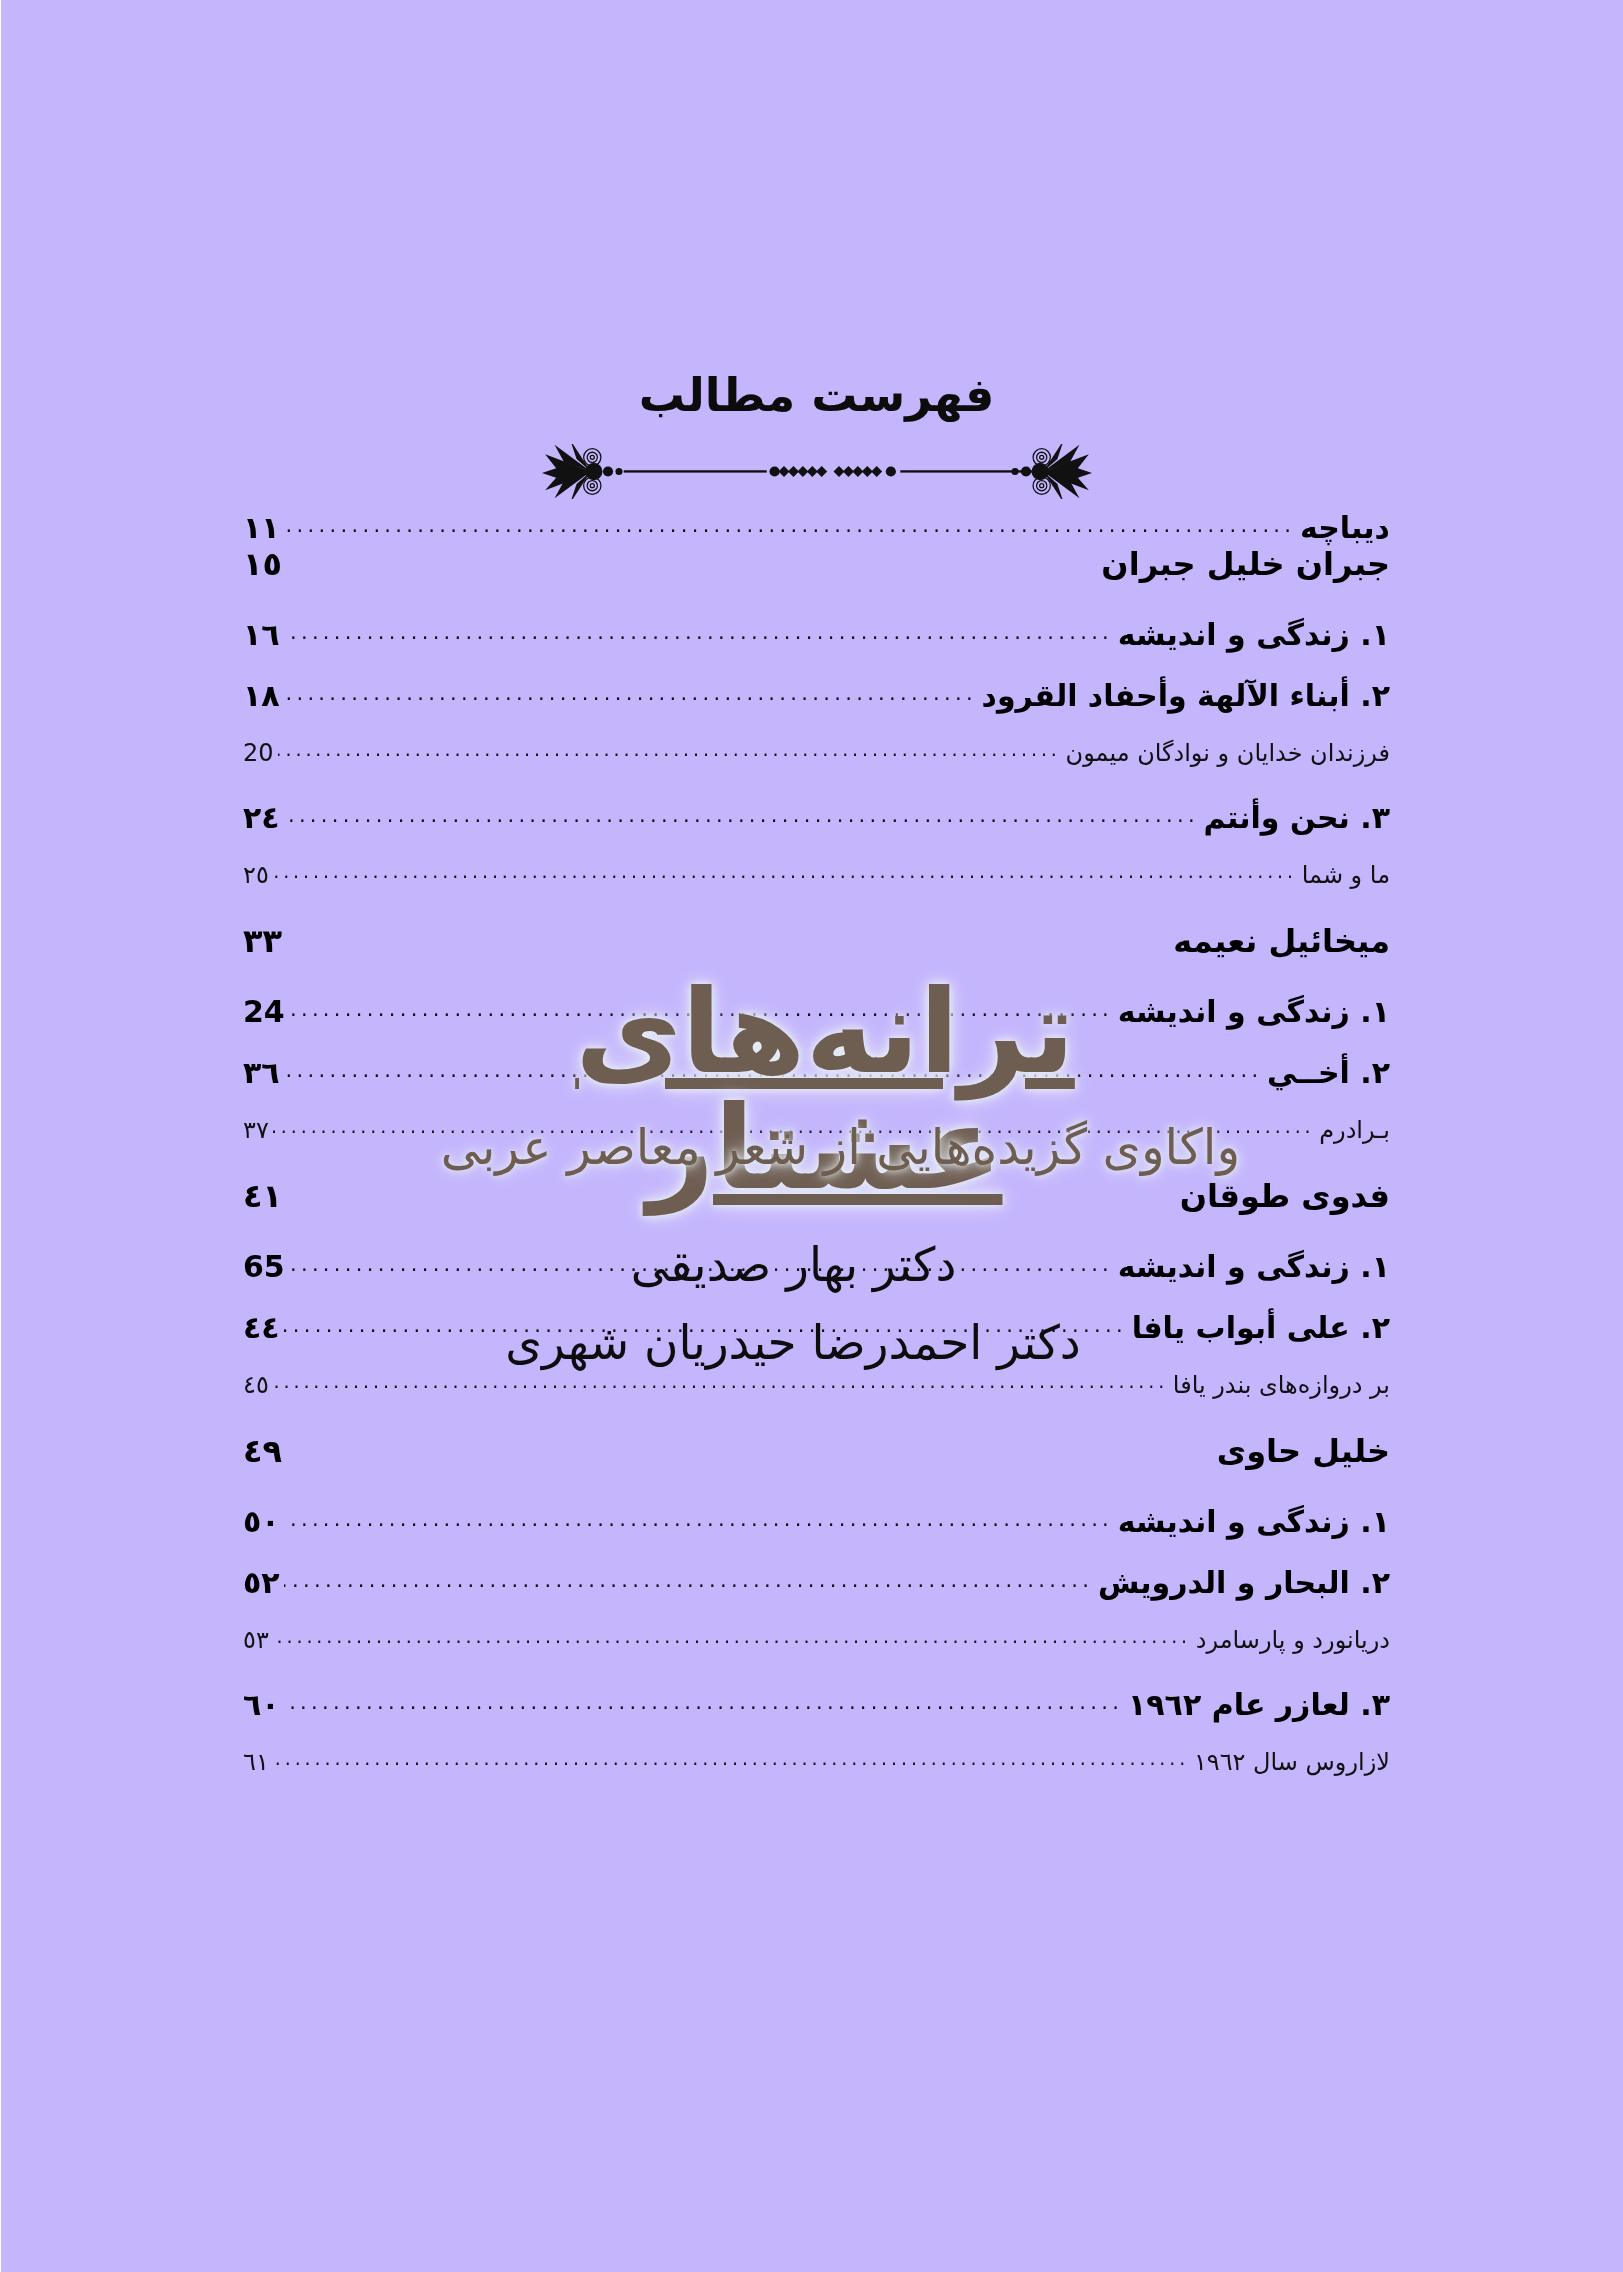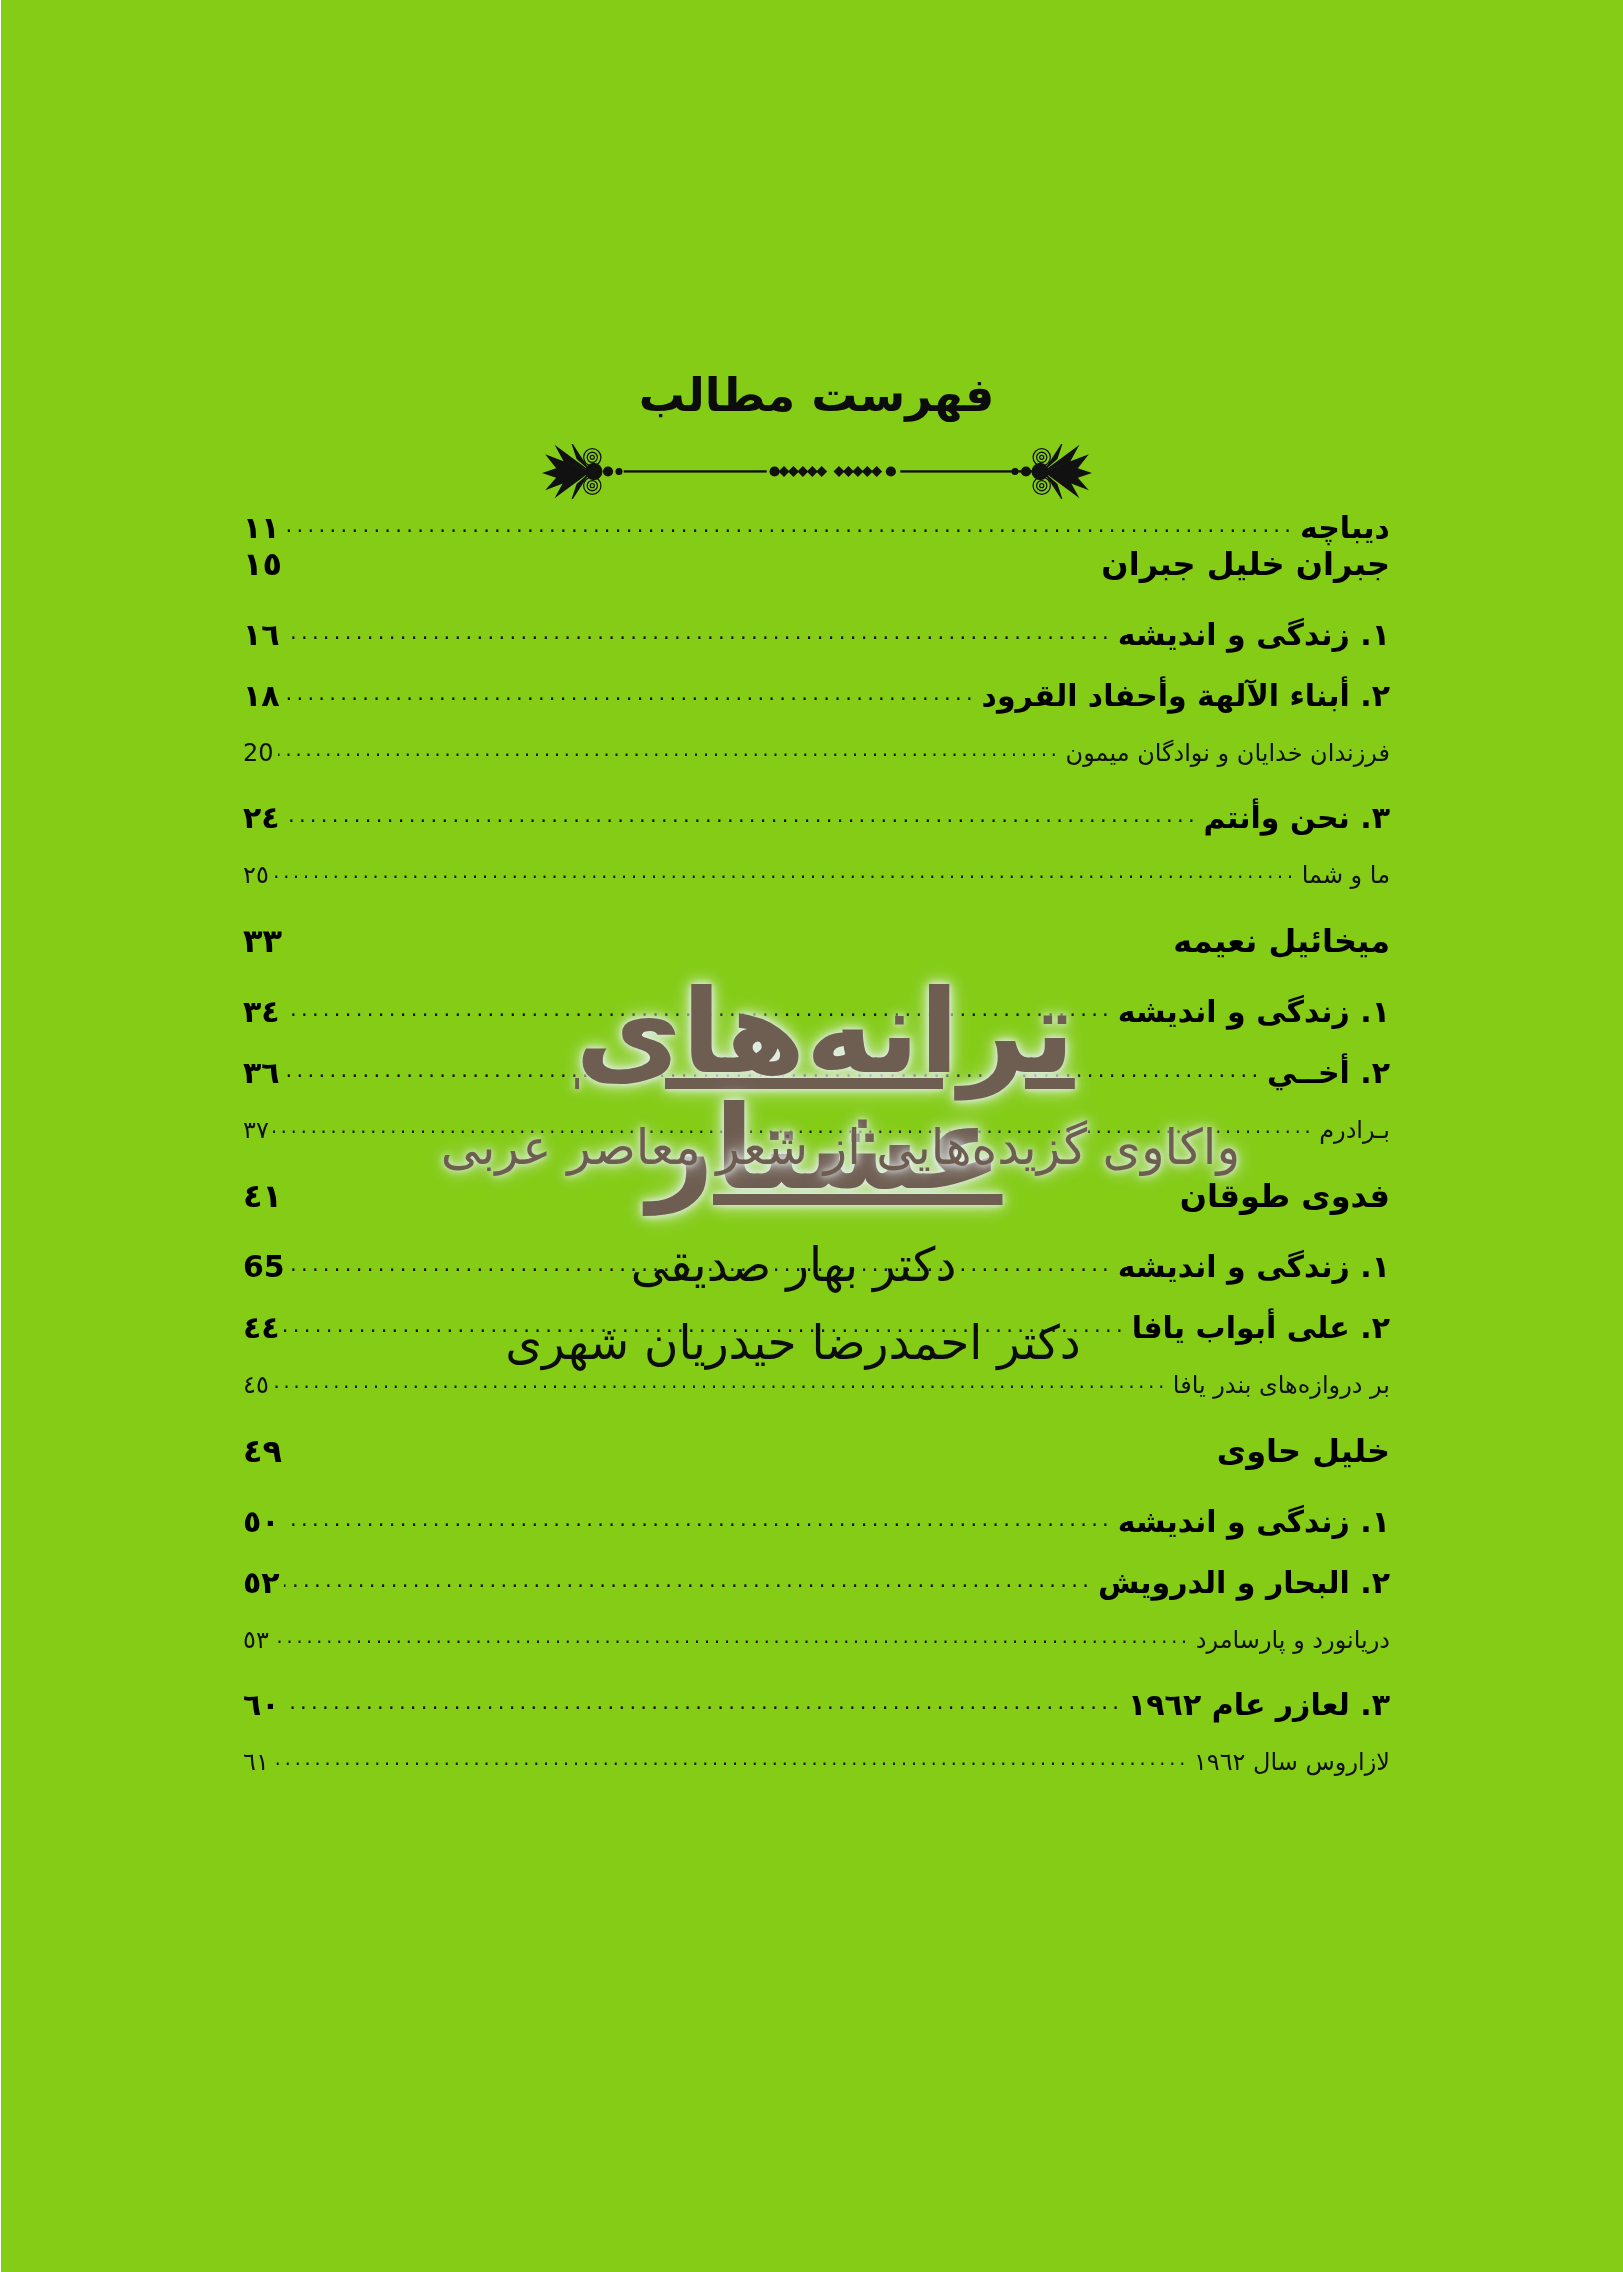--- a/index.html
+++ b/index.html
@@ -13,21 +13,21 @@
     position: relative;
     font-family: "DejaVu Sans", "Liberation Sans", sans-serif;
     color: #000000;
     overflow: hidden;
   }
 
   
   .page {
     position: absolute;
     inset: 0;
-    background: #84cc16;
+    background: #c4b5fd;
   }
 
   .content {
     position: absolute;
     left: 243px;
     top: 369px;
     width: 1147px;
   }
 
   
@@ -318,21 +318,21 @@
         </div>
         <div class="toc-row lvl-spacer"></div>
         <div class="toc-row lvl-part">
           <span class="toc-label">میخائیل نعیمه</span>
           <span class="leader" style="visibility: hidden;"></span>
           <span class="toc-page">٣٣</span>
         </div>
         <div class="toc-row lvl-sec">
           <span class="toc-label">١. زندگی و اندیشه</span>
           <span class="leader"></span>
-          <span class="toc-page">٣٤</span>
+          <span class="toc-page">24</span>
         </div>
         <div class="toc-row lvl-sec">
           <span class="toc-label">٢. أخــي</span>
           <span class="leader"></span>
           <span class="toc-page">٣٦</span>
         </div>
         <div class="toc-row lvl-sub">
           <span class="toc-label">بـرادرم</span>
           <span class="leader"></span>
           <span class="toc-page">٣٧</span>

